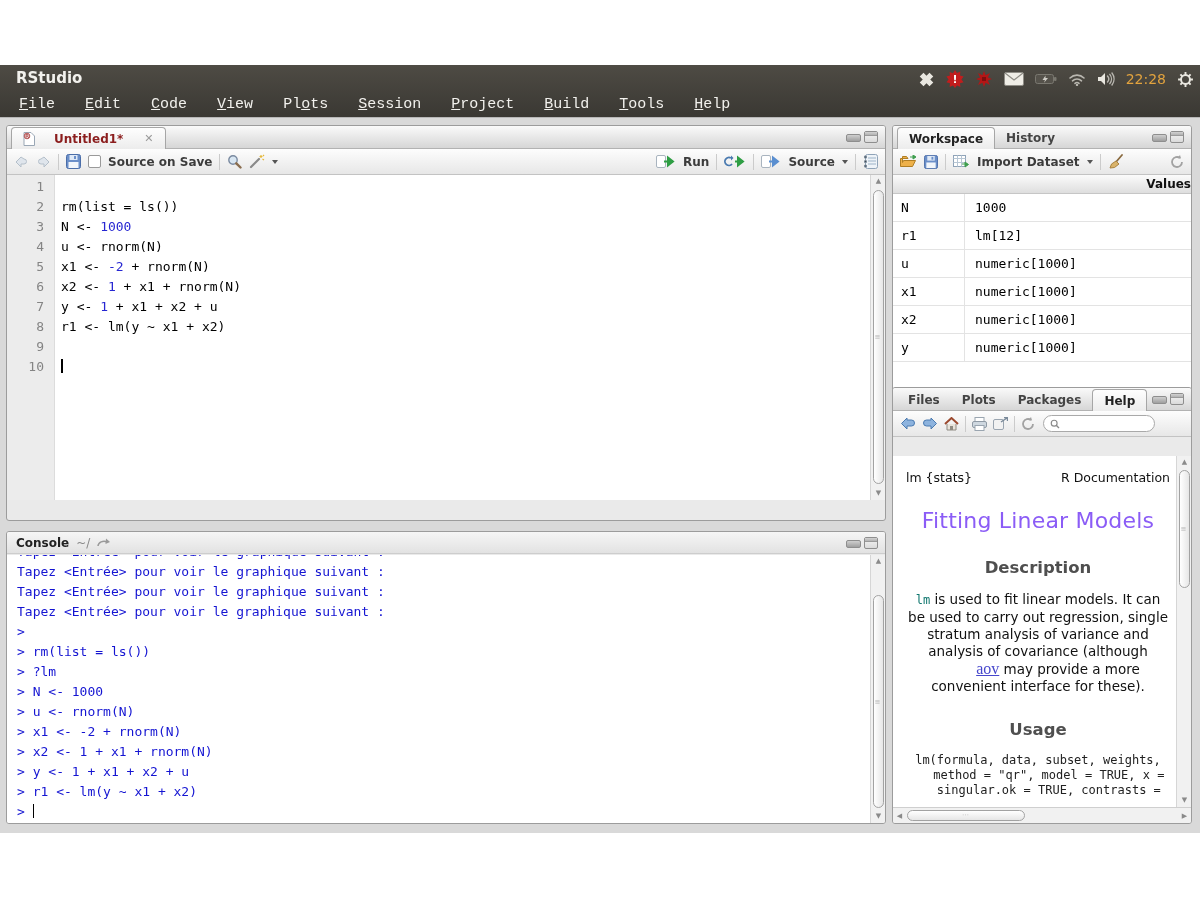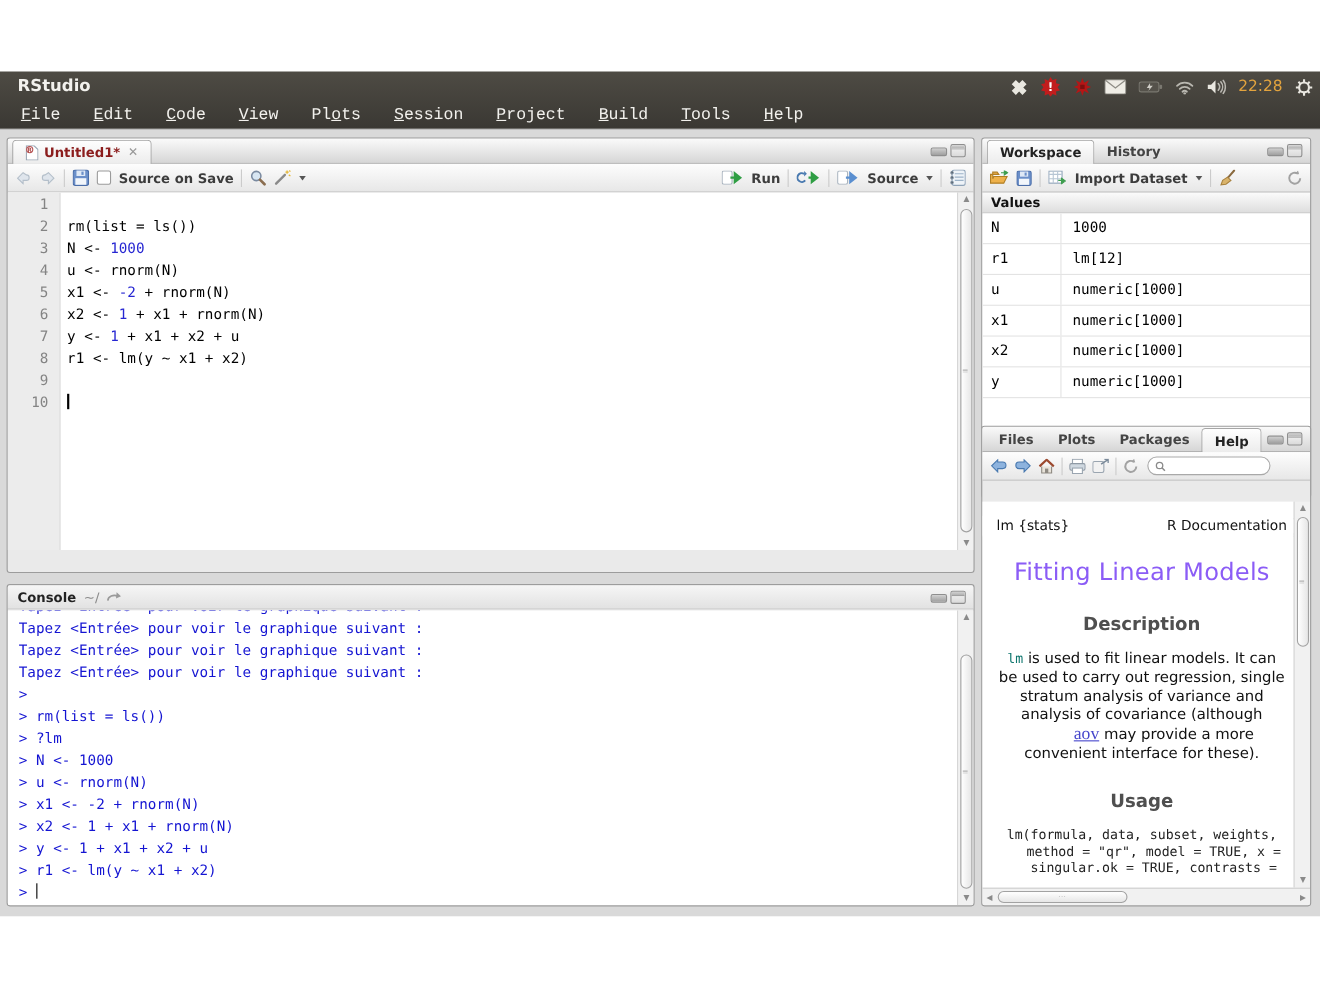--- a/index.html
+++ b/index.html
@@ -14,28 +14,28 @@
   .clock { color:var(--clock-orange,#e2a33e); font-size:14px; }
   .menubar { position:absolute; left:4px; bottom:0; height:26px; display:flex; align-items:center; }
   .menu-item { padding:3px 15px; font-size:15px; color:#f2f1ed;font-family:Liberation Mono, monospace; }
   .menu-item u { text-decoration:underline; }
 
   
   .window { position:absolute; left:0; top:117px; width:1200px; height:716px; background:var(--window-bg,#d9d9d9); border-top:1px solid #b7b7b7; }
   .pane { position:absolute; background:#eaeaea; border:1px solid #9c9c9c; border-radius:3px; overflow:hidden; }
   #source-pane   { left:6px;   top:7px;   width:880px; height:396px; }
   #console-pane  { left:6px;   top:413px; width:880px; height:293px; }
-  #workspace-pane{ left:892px; top:7px;   width:300px; height:328px; }
+  #workspace-pane{ left:892px; top:7px;   width:300px; height:328px;text-align:right; }
   #help-pane     { left:892px; top:269px; width:300px; height:437px; }
 
   
   .tabstrip { position:relative; height:23px; background:linear-gradient(#fafafa,#d6d6d6);
               border-bottom:1px solid #b2b2b2; display:flex; align-items:flex-end; padding-left:4px; }
   .tab { height:20px; padding:0 11px; font-size:12px; font-weight:bold; color:#444;
-         display:flex; align-items:center; gap:5px; }
+         display:flex; align-items:center; gap:19px; }
   .tab.active { background:linear-gradient(#fefefe,#ececec); border:1px solid #a6a6a6; border-bottom:none;
                 border-radius:4px 4px 0 0; height:22px; margin-bottom:-1px; color:#222; }
   .tab-label { white-space:nowrap; }
   .src-tab-label { color:var(--tab-red,#8b1d1d); }
   .tab-close { color:#9a9a9a; font-size:11px; font-weight:bold; margin-left:2px; }
   .winbtns { position:absolute; right:7px; top:5px; display:flex; gap:5px; align-items:center; }
   .wbtn-min { width:13px; height:12px; position:relative; }
   .wbtn-min::after { content:""; position:absolute; left:0; bottom:1px; width:13px; height:6px;
                      background:linear-gradient(#cfcfcf,#9f9f9f); border:1px solid #8e8e8e; border-radius:2px; }
   .wbtn-max { width:14px; height:12px; border:1px solid #8e8e8e; border-radius:2px;

